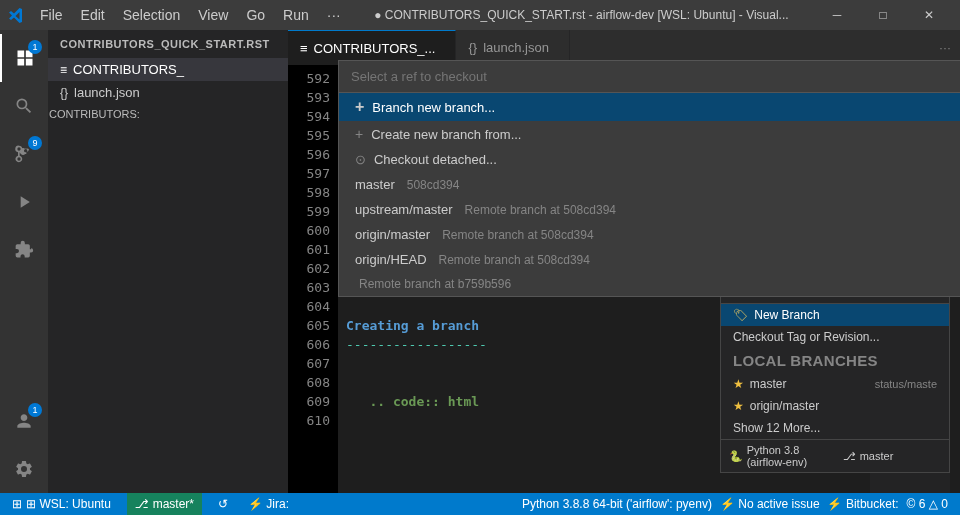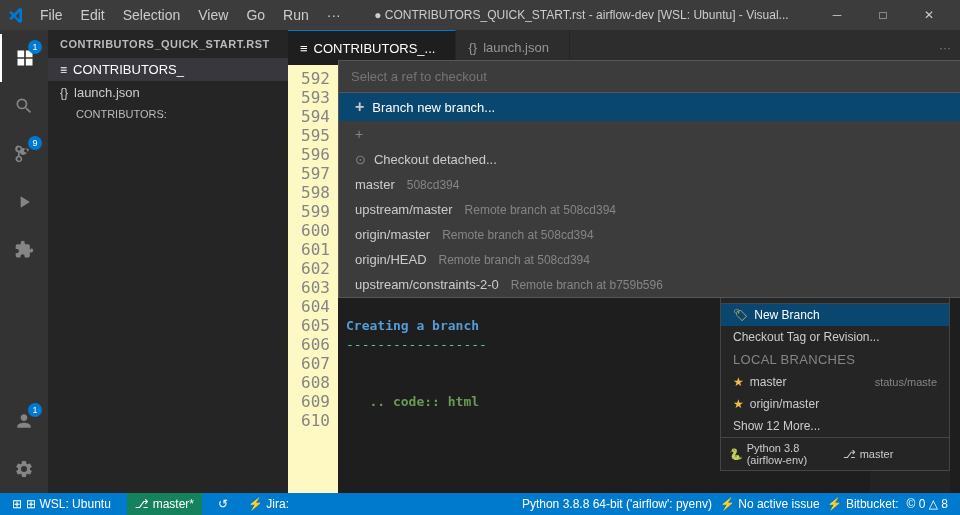--- a/index.html
+++ b/index.html
@@ -111,21 +111,21 @@
     }
     .sidebar-file {
       display: flex; align-items: center;
       padding: 4px 12px;
       cursor: pointer; color: #cccccc; font-size: 13px;
     }
     .sidebar-file .file-icon { margin-right: 6px; font-size: 12px; }
     .sidebar-file.active { color: #ffffff; background: #37373d; }
 
     .sidebar-section-header {
-      padding: 4px 28px;
+      padding: 4px 1px;
       font-size: 11px;
       color: #bbbbbb;
       display: flex; align-items: center;
       gap: 4px;
     }
 
     
     .editor-area {
       flex: 1;
       background: #1e1e1e;
@@ -137,24 +137,24 @@
 
     
     .editor-content {
       flex: 1;
       display: flex;
       overflow: hidden;
       position: relative;
     }
     .line-numbers {
       width: 50px;
-      background: #fef9c3;
+      background: #000000;
       color: #858585;
       font-family: 'Consolas', monospace;
-      font-size: 16px;
+      font-size: 13px;
       line-height: 19px;
       padding: 4px 8px 12px 0;
       text-align: right;
       user-select: none;
       overflow: hidden;
     }
     .editor-text {
       flex: 1;
       font-family: 'Consolas', monospace;
       font-size: 13px;
@@ -280,21 +280,21 @@
       color: #cccccc; font-size: 12px; width: 100%;
     }
     .git-panel-item {
       padding: 4px 12px;
       cursor: pointer;
       display: flex; align-items: center; gap: 6px;
     }
     .git-panel-item.active { background: #094771; color: white; }
     .git-panel-section {
       padding: 4px 12px;
-      color: #858585; font-size: 13px; font-weight: normal;
+      color: #858585; font-size: 15px; font-weight: bold;
       text-transform: uppercase; letter-spacing: 0.3px;
     }
     .git-panel-item .star { color: #f0c040; }
     .git-panel-item .sub-right { margin-left: auto; color: #858585; font-size: 11px; }
     .git-panel-footer {
       display: flex;
       border-top: 1px solid #454545;
       font-size: 11px;
     }
     .git-panel-footer-item {
@@ -440,20 +440,21 @@
     </div>
 
     <div class="branch-dropdown">
       <input class="branch-search-input" type="text" placeholder="Select a ref to checkout" style="">
       <div class="branch-item highlighted">
         <span style="color:#cccccc; font-weight:bold; font-size:16px;">+</span>
         <span style="color:#ffffff;">Branch new branch...</span>
       </div>
       <div class="branch-item">
         <span style="color:#858585; font-size:14px;">+</span>
+        <span>Create new branch from...</span>
       </div>
       <div class="branch-item">
         <span style="color:#858585;">⊙</span>
         <span>Checkout detached...</span>
       </div>
       <div class="branch-item">
         <span>master</span>
         <span class="sub">508cd394</span>
       </div>
       <div class="branch-item">
@@ -462,21 +463,20 @@
       </div>
       <div class="branch-item">
         <span>origin/master</span>
         <span class="sub">Remote branch at 508cd394</span>
       </div>
       <div class="branch-item">
         <span>origin/HEAD</span>
         <span class="sub">Remote branch at 508cd394</span>
       </div>
       <div class="branch-item">
-        <span>upstream/constraints-2-0</span>
         <span class="sub">Remote branch at b759b596</span>
       </div>
     </div>
 
     <div class="editor-content">
       <div class="line-numbers">
         <div>592</div>
         <div>593</div>
         <div>594</div>
         <div>595</div>
@@ -607,16 +607,16 @@
     <div class="status-item">
       <span>Python 3.8.8 64-bit ('airflow': pyenv)</span>
     </div>
     <div class="status-item">
       <span>⚡ No active issue</span>
     </div>
     <div class="status-item">
       <span>⚡ Bitbucket:</span>
     </div>
     <div class="status-item">
-      <span>© 0 △ 8</span>
+      <span>© 6 △ 0</span>
     </div>
   </div>
 </div>
 
 </body></html>

